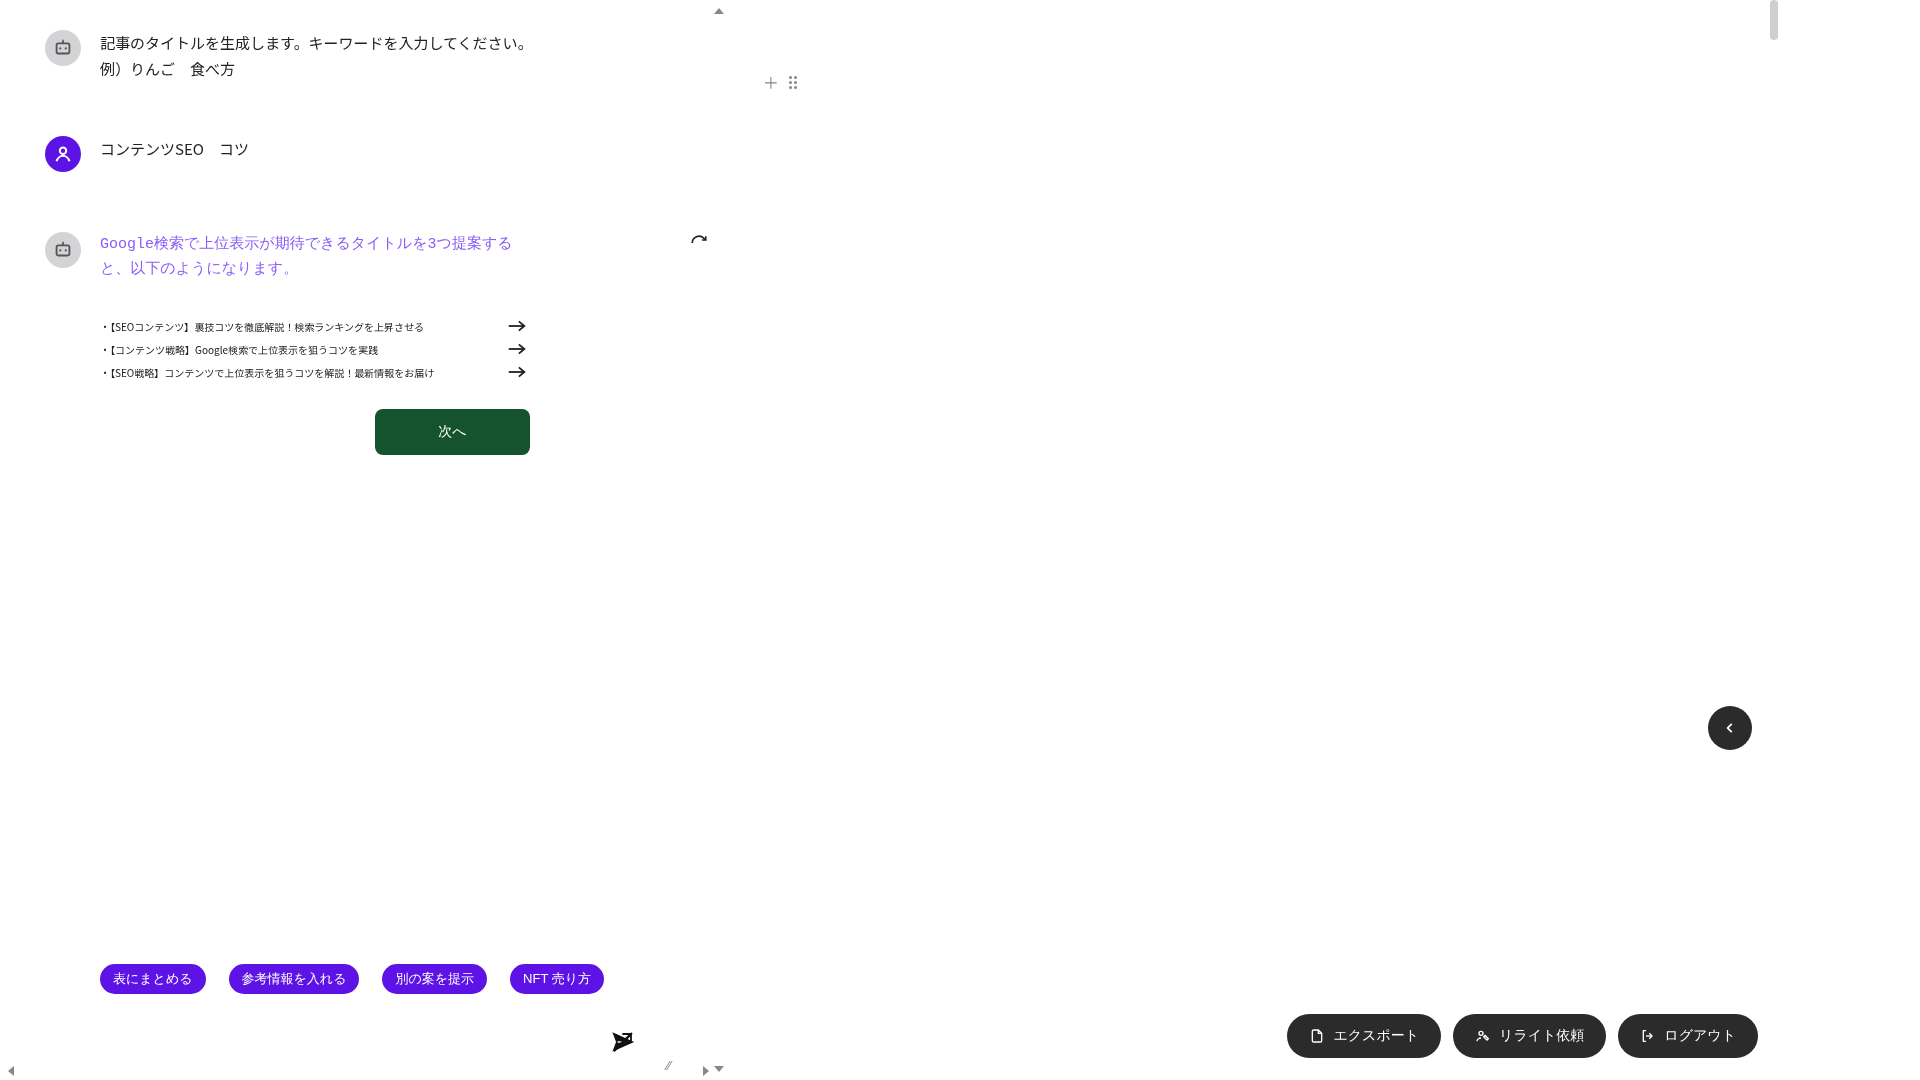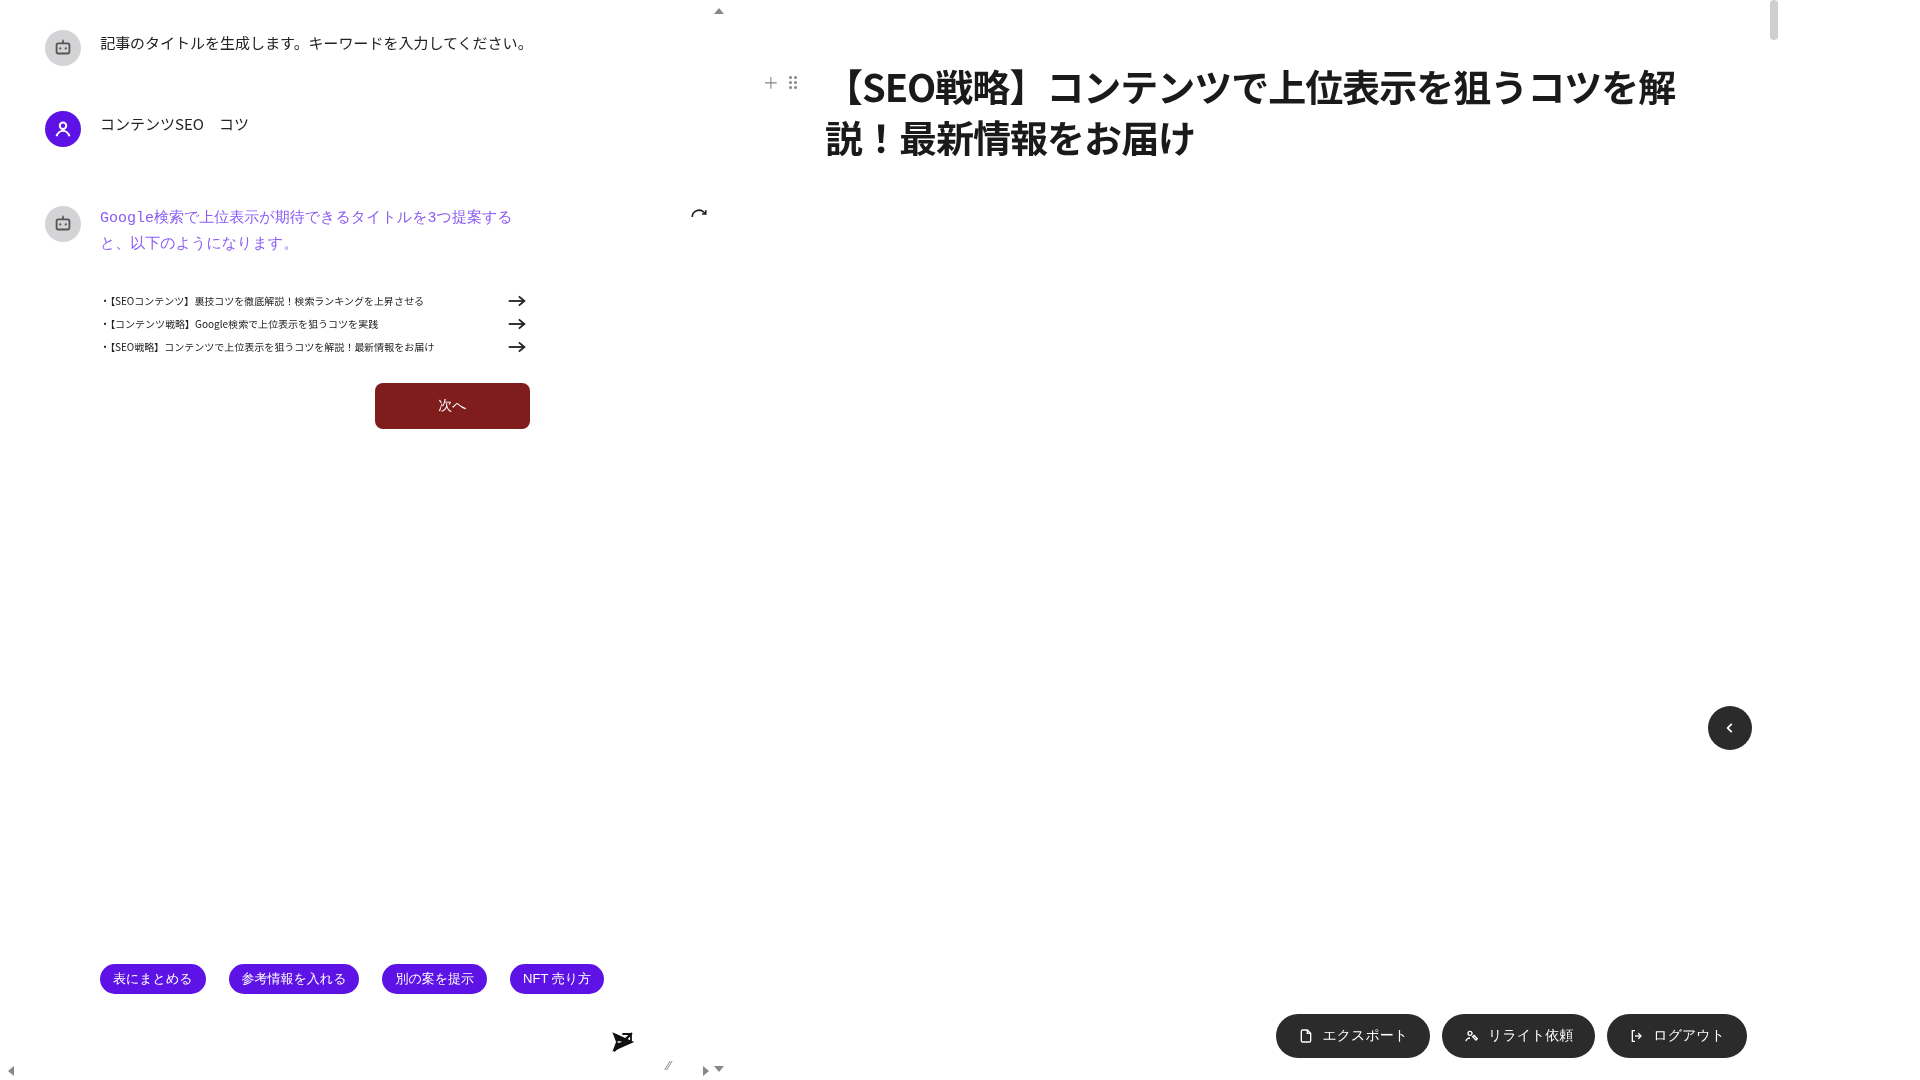--- a/index.html
+++ b/index.html
@@ -89,21 +89,21 @@
     background: none; border: none; cursor: pointer;
     display: flex; align-items: center; justify-content: center;
     color: #222;
   }
   .arrow-btn svg { width: 22px; height: 18px; }
 
   .next-btn {
     display: block;
     margin: 28px 0 0 auto;
     width: 155px; height: 46px;
-    background: #7f1d1d;
+    background: #14532d;
     color: #fff;
     border: none;
     border-radius: 8px;
     font-size: 14px;
     cursor: pointer;
     margin-right: 0px;
     text-align: center;
   }
   .next-wrap { max-width: 430px; padding-right: 0; }
 
@@ -196,21 +196,21 @@
     color: #fff;
     display: flex; align-items: center; justify-content: center;
     cursor: pointer;
     border: none;
   }
   .collapse-fab svg { width: 14px; height: 14px; }
 
   
   .actions-br {
     position: absolute;
-    right: 33px; bottom: 22px;
+    right: 22px; bottom: 22px;
     display: flex; gap: 12px;
   }
   .action-pill {
     background: #2b2b2b;
     color: #fff;
     border: none;
     border-radius: 999px;
     font-size: 14px;
     padding: 13px 22px;
     display: flex; align-items: center; gap: 8px;
@@ -244,20 +244,21 @@
         <div class="avatar avatar-bot">
           <svg viewBox="0 0 24 24" fill="none" stroke="currentColor" stroke-width="2">
             <rect x="5" y="7" width="14" height="11" rx="2"></rect>
             <circle cx="9" cy="12.5" r="1.2" fill="currentColor" stroke="none"></circle>
             <circle cx="15" cy="12.5" r="1.2" fill="currentColor" stroke="none"></circle>
             <line x1="12" y1="7" x2="12" y2="4"></line>
             <circle cx="12" cy="3.5" r="0.8" fill="currentColor" stroke="none"></circle>
           </svg>
         </div>
         <div class="msg-text">記事のタイトルを生成します。キーワードを入力してください。</div>
+        <div class="msg-text ex">例）りんご　食べ方</div>
       </div>
 
       <div class="msg user">
         <div class="avatar avatar-user">
           <svg viewBox="0 0 24 24" fill="none" stroke="currentColor" stroke-width="2.2">
             <circle cx="12" cy="8.5" r="3.5"></circle>
             <path d="M5 20c1-4 4.5-6 7-6s6 2 7 6"></path>
           </svg>
         </div>
         <div class="msg-text">コンテンツSEO　コツ</div>
@@ -360,21 +361,20 @@
         <span class="grip-dots">
           <span></span>
             <span></span>
             <span></span>
             <span></span>
             <span></span>
             <span></span>
         </span>
       </span>
     </div>
-    <h1 class="doc-title">【SEO戦略】コンテンツで上位表示を狙うコツを解説！最新情報をお届け</h1>
 
     <div class="right-scroll-track">
       <div class="right-scroll-thumb"></div>
     </div>
   </div>
 
   <button class="collapse-fab">
     <svg viewBox="0 0 24 24" fill="none" stroke="currentColor" stroke-width="3">
       <polyline points="15 5 8 12 15 19"></polyline>
     </svg>

